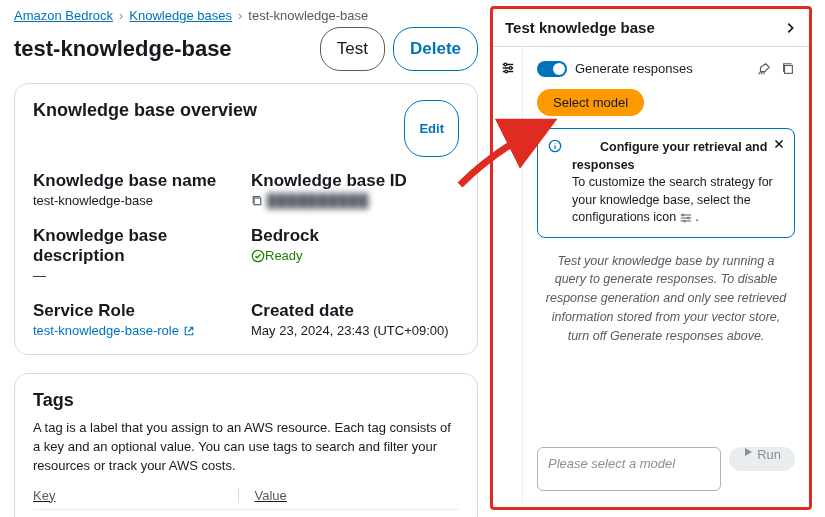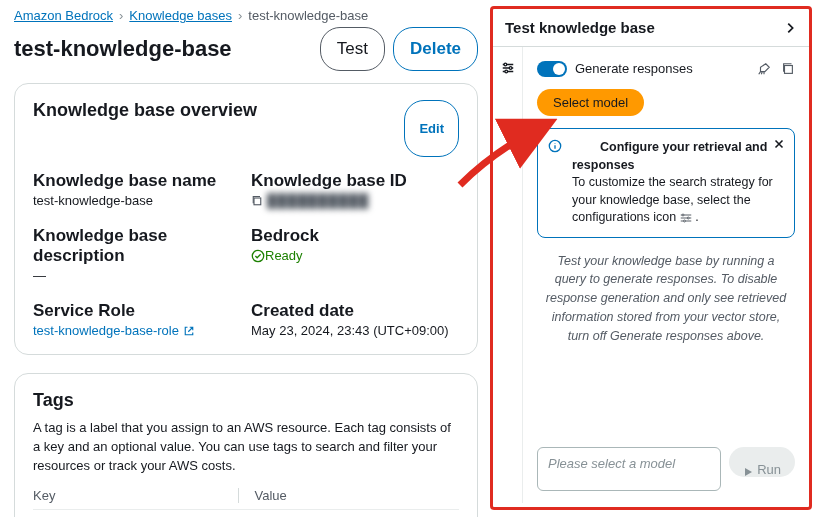--- a/index.html
+++ b/index.html
@@ -26,21 +26,21 @@
   .kv .label { font-size: 17px; font-weight: 600; color: #16191f; margin-bottom: 2px;}
   .kv .value { font-size: 13px; color: #16191f; display:flex; align-items:center; gap:4px;}
   .kv .value.link { color:#0073bb; cursor:pointer;}
   .muted-dash { color:#16191f; }
 
   .status-ready { display:flex; align-items:center; color:#1d8102; font-size:13px;}
   .icon-copy { width:12px; height:12px; }
   .icon-external { width:12px; height:12px; }
 
   .tags-desc { font-size:13px; color:#16191f; margin-bottom:12px; line-height:1.45;}
-  .tags-table-head { display:flex; border-bottom:1px solid #eaeded; padding-bottom:6px; margin-bottom:14px;}
+  .tags-table-head { display:flex; border-bottom:1px solid #eaeded; padding-bottom:6px; margin-bottom:14px;text-decoration:underline;}
   .tags-table-head .col { flex:1; font-size:13px; font-weight:400; color:#545b64; position:relative;}
   .tags-table-head .col:first-child { border-right:1px solid #d5dbdb;}
   .tags-table-head .col:last-child { padding-left:16px;}
   .tags-empty { text-align:center; padding: 4px 0 10px 0;}
   .tags-empty .t1 { font-weight:600; font-size:13px; margin-bottom:2px;}
   .tags-empty .t2 { font-size:13px; color:#545b64; margin-bottom:10px;}
   .center { display:flex; justify-content:center;}
 
   .blur { filter: blur(3px); letter-spacing:1px; color:#545b64;}
 
@@ -68,21 +68,21 @@
   .info-box { border:1px solid #0073bb; border-radius:8px; padding:10px 10px 10px 34px; position:relative; font-size:12.5px; line-height:1.4; margin-bottom:14px;}
   .info-box .info-icon { position:absolute; left:10px; top:10px; width:14px; height:14px; color:#0073bb;}
   .info-box .close-x { position:absolute; right:8px; top:8px; width:14px; height:14px; cursor:pointer; color:#16191f;}
   .info-box .bold { font-weight:700;margin-left:28px;}
   .inline-slider { display:inline-block; width:12px; height:10px; vertical-align:middle;}
 
   .help-text { font-size:12.5px; color:#545b64; font-style:italic; text-align:center; line-height:1.5; padding:0 4px;}
 
   .input-row { position:absolute; left:14px; right:14px; bottom:12px; display:flex; gap:8px; align-items:stretch;}
   .chat-input { flex:1; border:1px solid #aab7b8; border-radius:6px; padding:8px 10px; font-size:13px; color:#879196; font-style:italic; height:44px; background:#fff;}
-  .run-btn { display:flex; align-items:flex-end; gap:4px; border-radius:20px; padding:0 14px; background:#eaeded; color:#879196; font-size:13px; cursor:default; height:30px; align-self:flex-start; border:none;}
+  .run-btn { display:flex; align-items:flex-start; gap:4px; border-radius:20px; padding:0 14px; background:#eaeded; color:#879196; font-size:13px; cursor:default; height:24px; align-self:flex-start; border:none;}
   .run-btn svg { width:10px; height:10px;}
 
   
   .arrow { position:absolute; left:455px; top:100px; width:110px; height:90px; pointer-events:none; z-index:5;}
 </style>
 </head>
 <body>
 
 <div class="left">
   <div class="breadcrumb">

